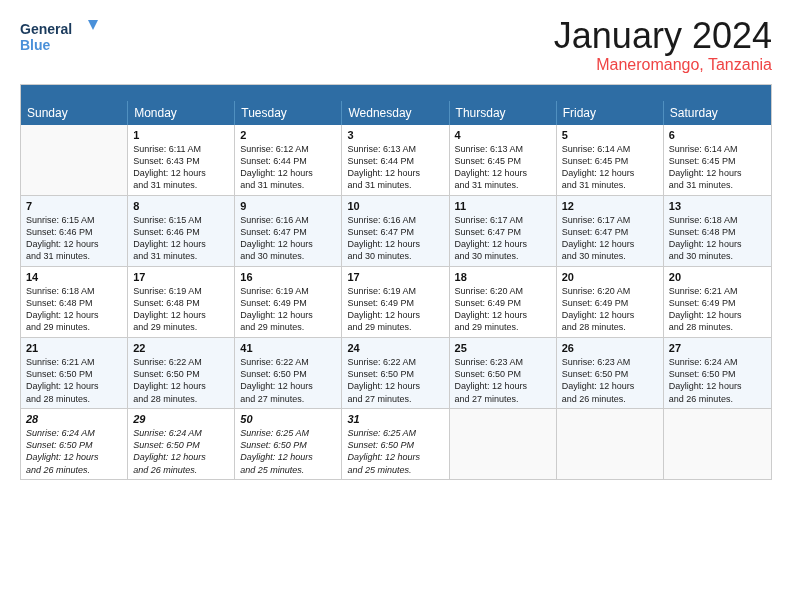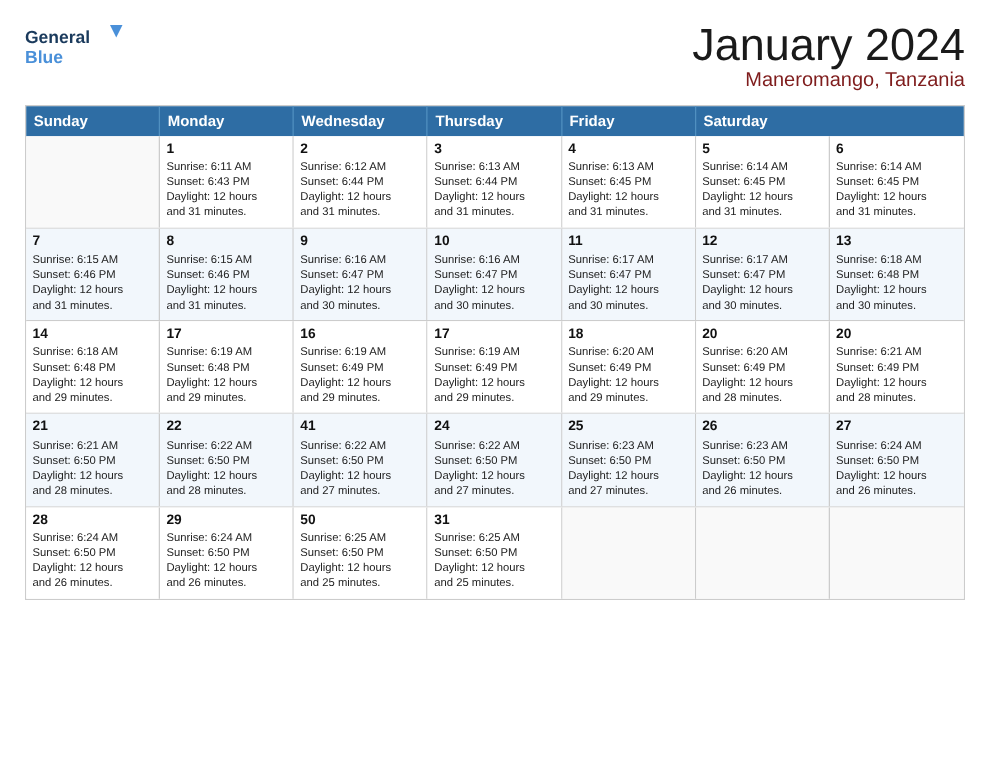--- a/index.html
+++ b/index.html
@@ -33,54 +33,55 @@
       margin-left: 37px;
     }
     .main-title {
       font-size: 36px;
       font-weight: normal;
       color: #1a1a1a;
       line-height: 1.1;
     }
     .subtitle {
       font-size: 16px;
-      color: #7f1d1d;
+      color: #ef4444;
     }
     .calendar {
       flex: 1;
       display: flex;
       flex-direction: column;
       border: 1px solid #ccc;
     }
     .cal-header-row {
       display: grid;
       grid-template-columns: repeat(7, 1fr);
       background: #2e6da4;
     }
     .cal-header-cell {
       color: #fff;
       font-size: 12px;
-      font-weight: bold;
+      font-weight: normal;
       padding: 5px 6px;
       text-align: left;
       border-right: 1px solid #5090c0;
+      margin-top: 16px;
     }
     .cal-header-cell:last-child { border-right: none; }
     .cal-body {
       flex: 1;
       display: flex;
       flex-direction: column;
     }
     .cal-row {
       display: grid;
       grid-template-columns: repeat(7, 1fr);
       flex: 1;
       border-bottom: 1px solid #ccc;
     }
-    .cal-row:last-child { border-bottom: none; }
+    .cal-row:last-child { border-bottom: none; font-style: italic; }
     .cal-cell {
       border-right: 1px solid #ccc;
       padding: 3px 5px;
       font-size: 9.5px;
       color: #222;
       line-height: 1.3;
       vertical-align: top;
       background: #fff;
     }
     .cal-cell:last-child { border-right: none; }
@@ -114,20 +115,21 @@
     <div class="title-block">
       <div class="main-title">January 2024</div>
       <div class="subtitle">Maneromango, Tanzania</div>
     </div>
   </div>
 
   <div class="calendar">
     <div class="cal-header-row">
     <div class="cal-header-cell">Sunday</div>
         <div class="cal-header-cell">Monday</div>
+        <div class="cal-header-cell">Tuesday</div>
         <div class="cal-header-cell">Wednesday</div>
         <div class="cal-header-cell">Thursday</div>
         <div class="cal-header-cell">Friday</div>
         <div class="cal-header-cell">Saturday</div>
       </div>
     <div class="cal-body">
     <div class="cal-row">
           <div class="cal-cell empty"></div>
           <div class="cal-cell">
             <span class="day-num">1</span>

